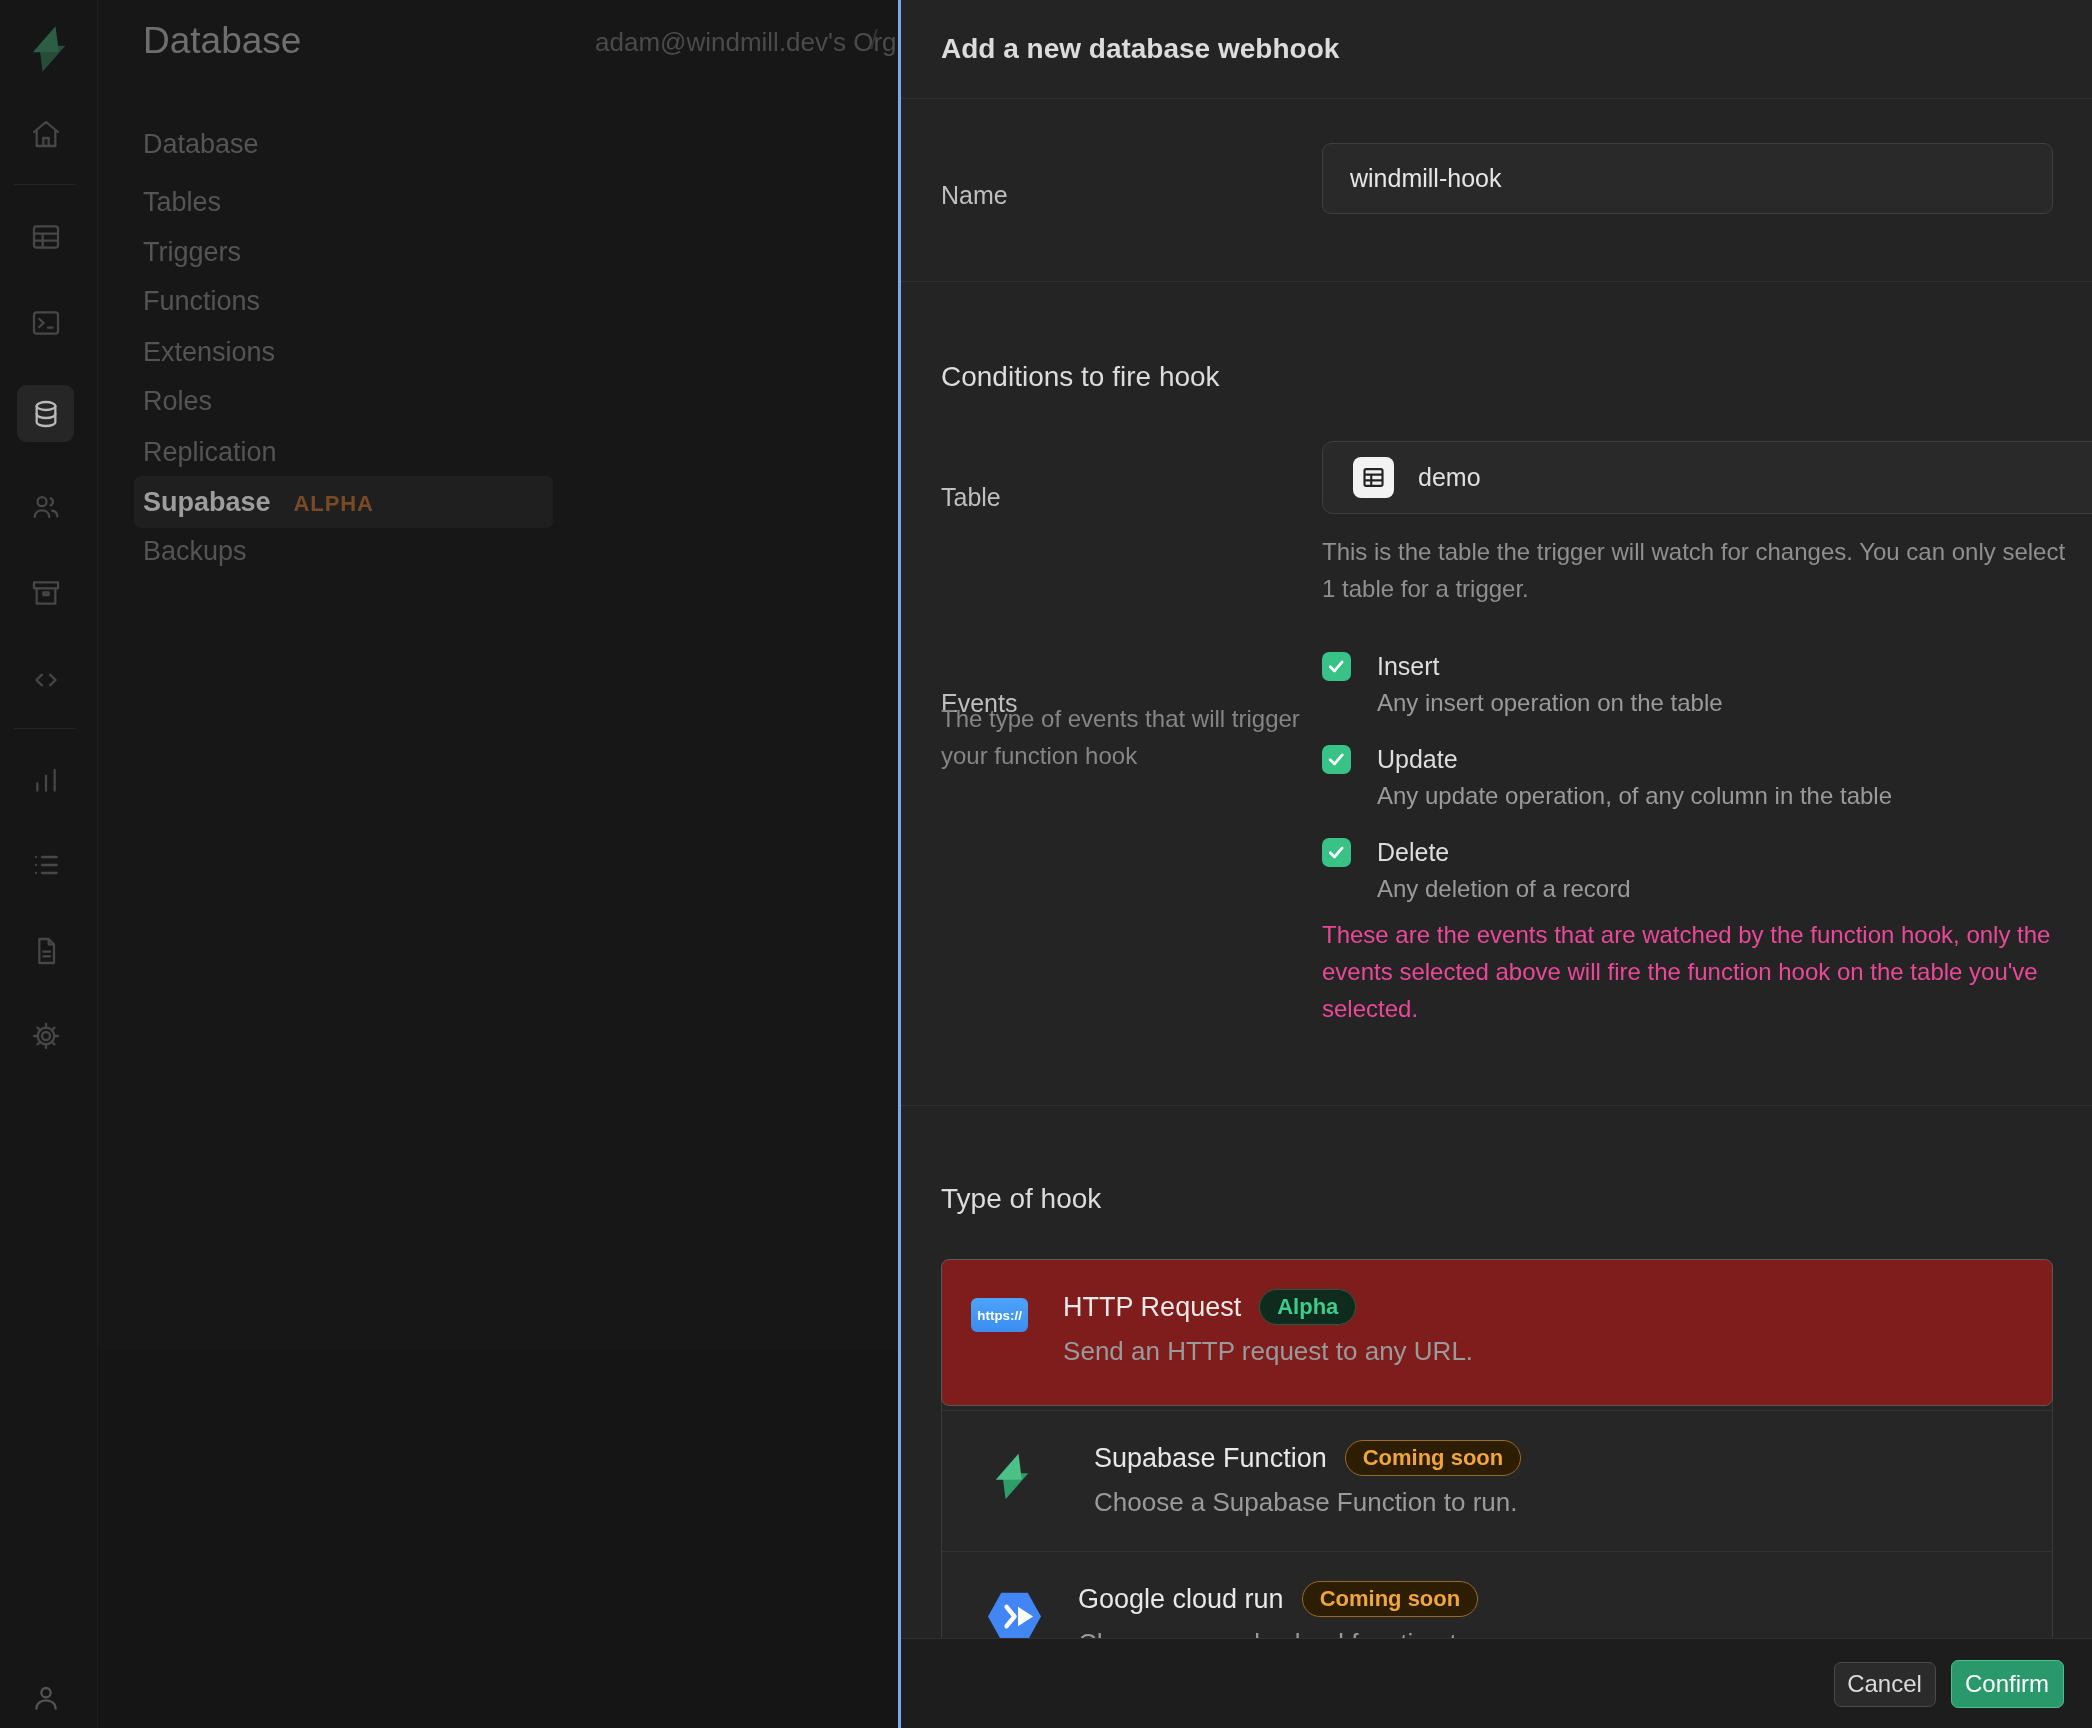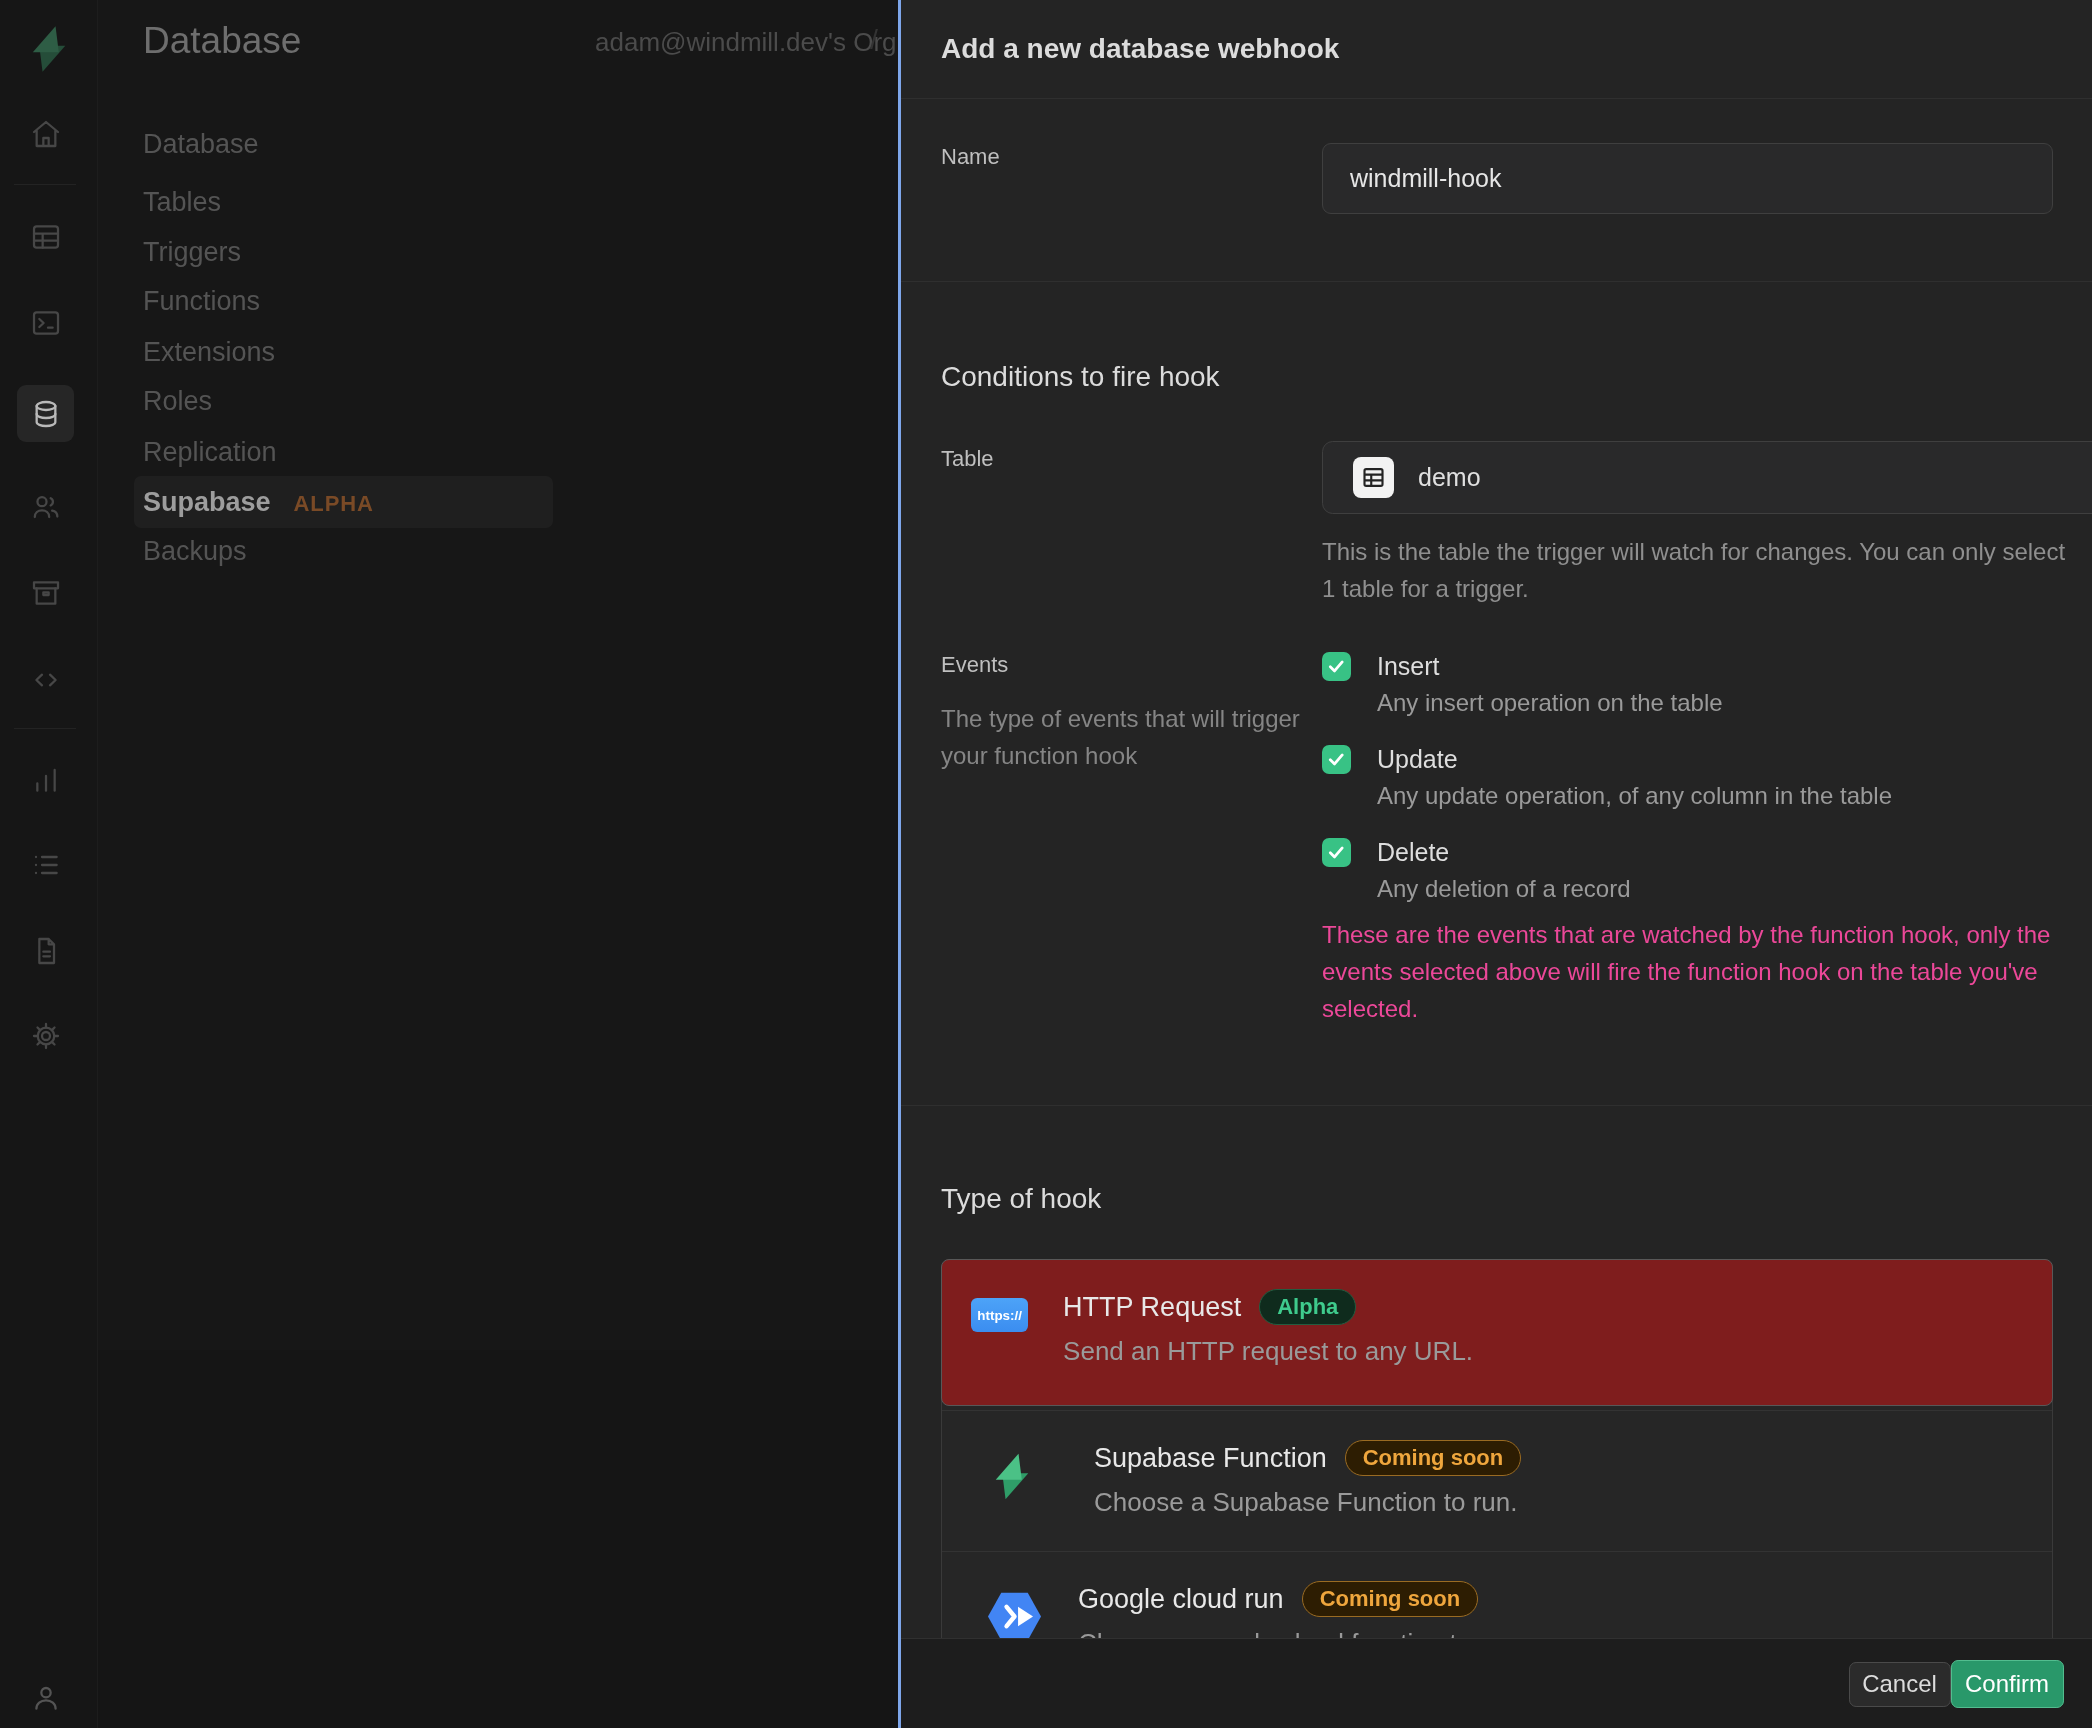--- a/index.html
+++ b/index.html
@@ -28,21 +28,21 @@
   .menu-item.active-row { left:36px; padding:0 9px; height:52px; line-height:52px; background:rgba(255,255,255,0.035); border-radius:7.1px; width:419px; }
   .menu-item.active-row .mi-label { color:#9d9d9d; font-weight:700; font-size:27px; }
   .alpha-badge { margin-left:23px; font-size:22px; letter-spacing:0.9px; color:#7a4a26; font-weight:600; }
 
   
   .panel { position:absolute; left:898px; top:0; width:1194px; height:1729px; background:#242424; border-left:3.6px solid #7ea6ea; }
   .panel-body { position:absolute; left:0; top:0; right:0; bottom:91px; overflow:hidden; }
   .p-divider { position:absolute; left:0; width:100%; height:0.9px; background:#2f2f2f; }
   .p-h1 { position:absolute; left:40px; top:0; height:98px; line-height:98px; font-size:28px; color:#dcdcdc; }
   .p-heading { position:absolute; left:40px; font-size:28px; color:#dcdcdc; }
-  .p-label { position:absolute; left:40px; font-size:22px; color:#bfbfbf; }
+  .p-label { position:absolute; left:40px; font-size:25px; color:#bfbfbf;margin-top:37px; }
   .p-sublabel { position:absolute; left:40px; width:374px; font-size:24px; line-height:37px; color:#858585; }
 
   .text-input { position:absolute; left:421px; width:731px; height:71px; background:#29292a; border:0.9px solid #3f3f3f; border-radius:9px; color:#e6e6e6; font-size:25px; padding:0 27px; font-family:"Liberation Sans", sans-serif; outline:none; }
 
   .select { position:absolute; left:421px; width:875px; height:73px; background:#29292a; border:0.9px solid #3f3f3f; border-radius:10.7px; display:flex; align-items:center; }
   .select .tbl-ic { width:41px; height:41px; margin-left:30px; background:#f2f2f2; border-radius:8px; display:flex; align-items:center; justify-content:center; }
   .select .tbl-ic svg { width:27px; height:27px; stroke:#232323; fill:none; stroke-width:1.9; }
   .select .sel-value { margin-left:24px; font-size:25px; color:#e0e0e0; }
   .select .updown { position:absolute; right:19.6px; width:27px; height:39px; }
   .select .updown svg { width:27px; height:39px; stroke:#5d5d5d; fill:none; stroke-width:2.6; stroke-linecap:round; stroke-linejoin:round; }
@@ -69,21 +69,21 @@
   .https-chip { width:57px; height:34px; border-radius:6.2px; background:linear-gradient(180deg,#4da3f8,#3b8df0); color:#fff; font-size:13.4px; font-weight:700; display:flex; align-items:center; justify-content:center; letter-spacing:0; }
   .hook-texts { display:flex; flex-direction:column; }
   .hook-title-line { display:flex; align-items:center; }
   .hook-title { font-size:27px; color:#e8e8e8; }
   .badge { margin-left:18px; height:36px; line-height:34px; padding:0 17px; border-radius:18px; font-size:22px; font-weight:600; }
   .badge.alpha { background:#0f2b1d; border:0.9px solid #235c40; color:#3fcb8d; }
   .badge.soon { background:#2d1d02; border:0.9px solid #9a6b22; color:#efa63d; }
   .hook-desc { margin-top:10.7px; font-size:26px; color:#9a9a9a; }
 
   
-  .panel-footer { position:absolute; left:0; right:0; bottom:0; height:91px; background:#1d1d1d; border-top:0.9px solid #303030; display:flex; align-items:center; justify-content:flex-end; padding-right:28.5px; }
+  .panel-footer { position:absolute; left:0; right:0; bottom:0; height:91px; background:#1d1d1d; border-top:0.9px solid #303030; display:flex; align-items:center; justify-content:flex-end; padding-right:28.5px; gap:15px; }
   .btn { border-radius:7.1px; font-size:24px; font-family:"Liberation Sans", sans-serif; display:flex; align-items:center; justify-content:center; cursor:pointer; }
   .btn-cancel { width:102px; height:45px; background:#2b2b2b; border:0.9px solid #4a4a4a; color:#dcdcdc; }
   .btn-confirm { width:113px; height:48px; background:#29986a; border:0.9px solid #53bd8f; color:#ffffff; }
 </style>
 </head>
 <body>
 
 <nav class="rail">
   <div class="rail-logo">
     <svg viewBox="0 0 64 64">

